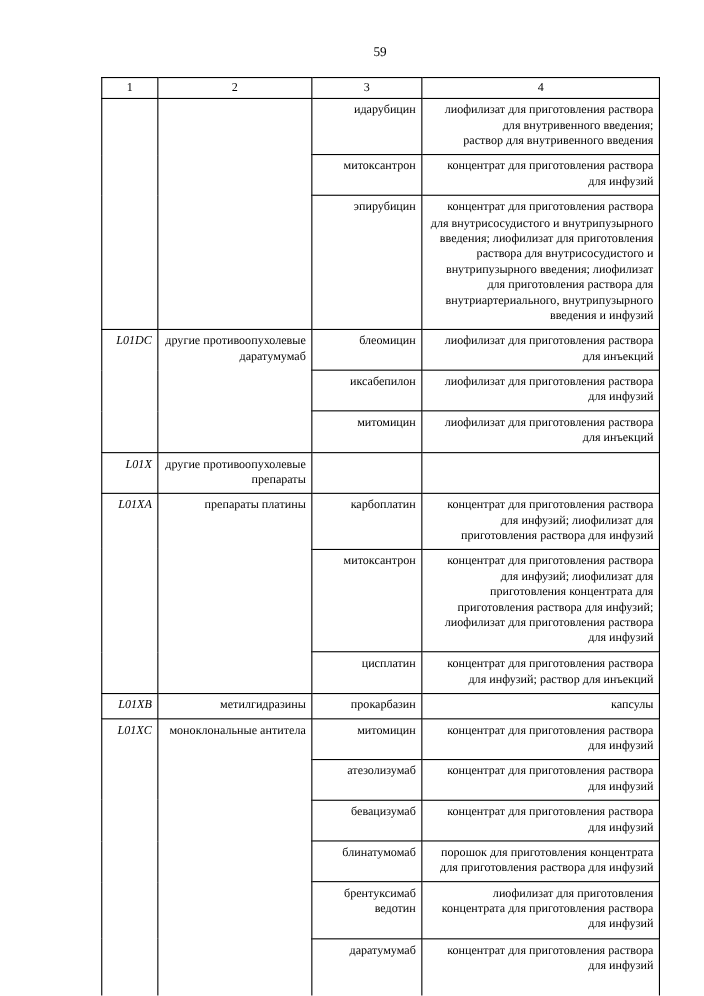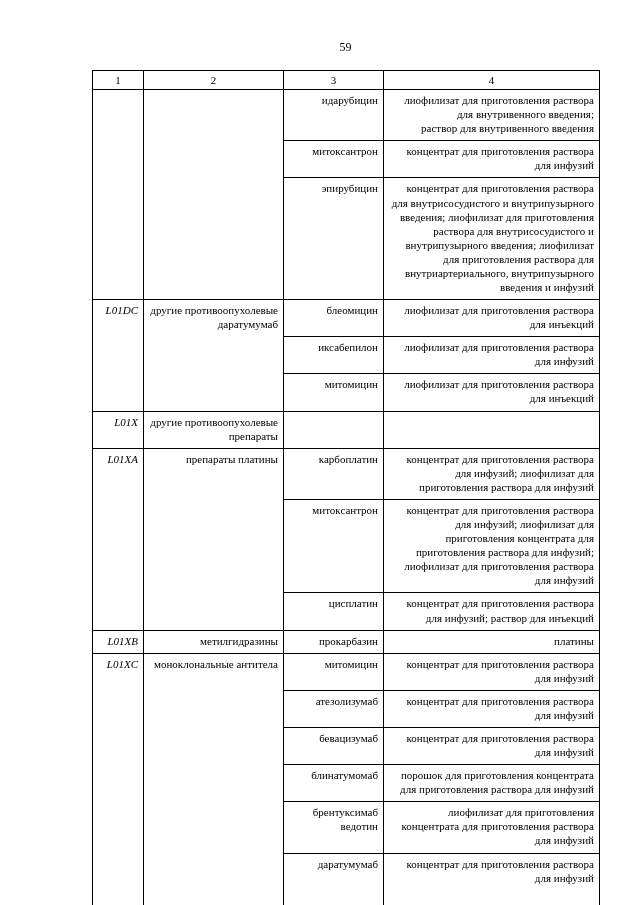--- a/index.html
+++ b/index.html
@@ -135,21 +135,21 @@
       </tr>
       <tr>
         <td>цисплатин</td>
         <td class="form-cell">концентрат для приготовления раствора для инфузий; раствор для инъекций</td>
       </tr>
 
       <tr>
         <td class="code-cell">L01XB</td>
         <td>метилгидразины</td>
         <td>прокарбазин</td>
-        <td class="form-cell">платины</td>
+        <td class="form-cell">капсулы</td>
       </tr>
 
       <tr>
         <td rowspan="6" class="code-cell">L01XC</td>
         <td rowspan="6">моноклональные антитела</td>
         <td>митомицин</td>
         <td class="form-cell">концентрат для приготовления раствора для инфузий</td>
       </tr>
       <tr>
         <td>атезолизумаб</td>

